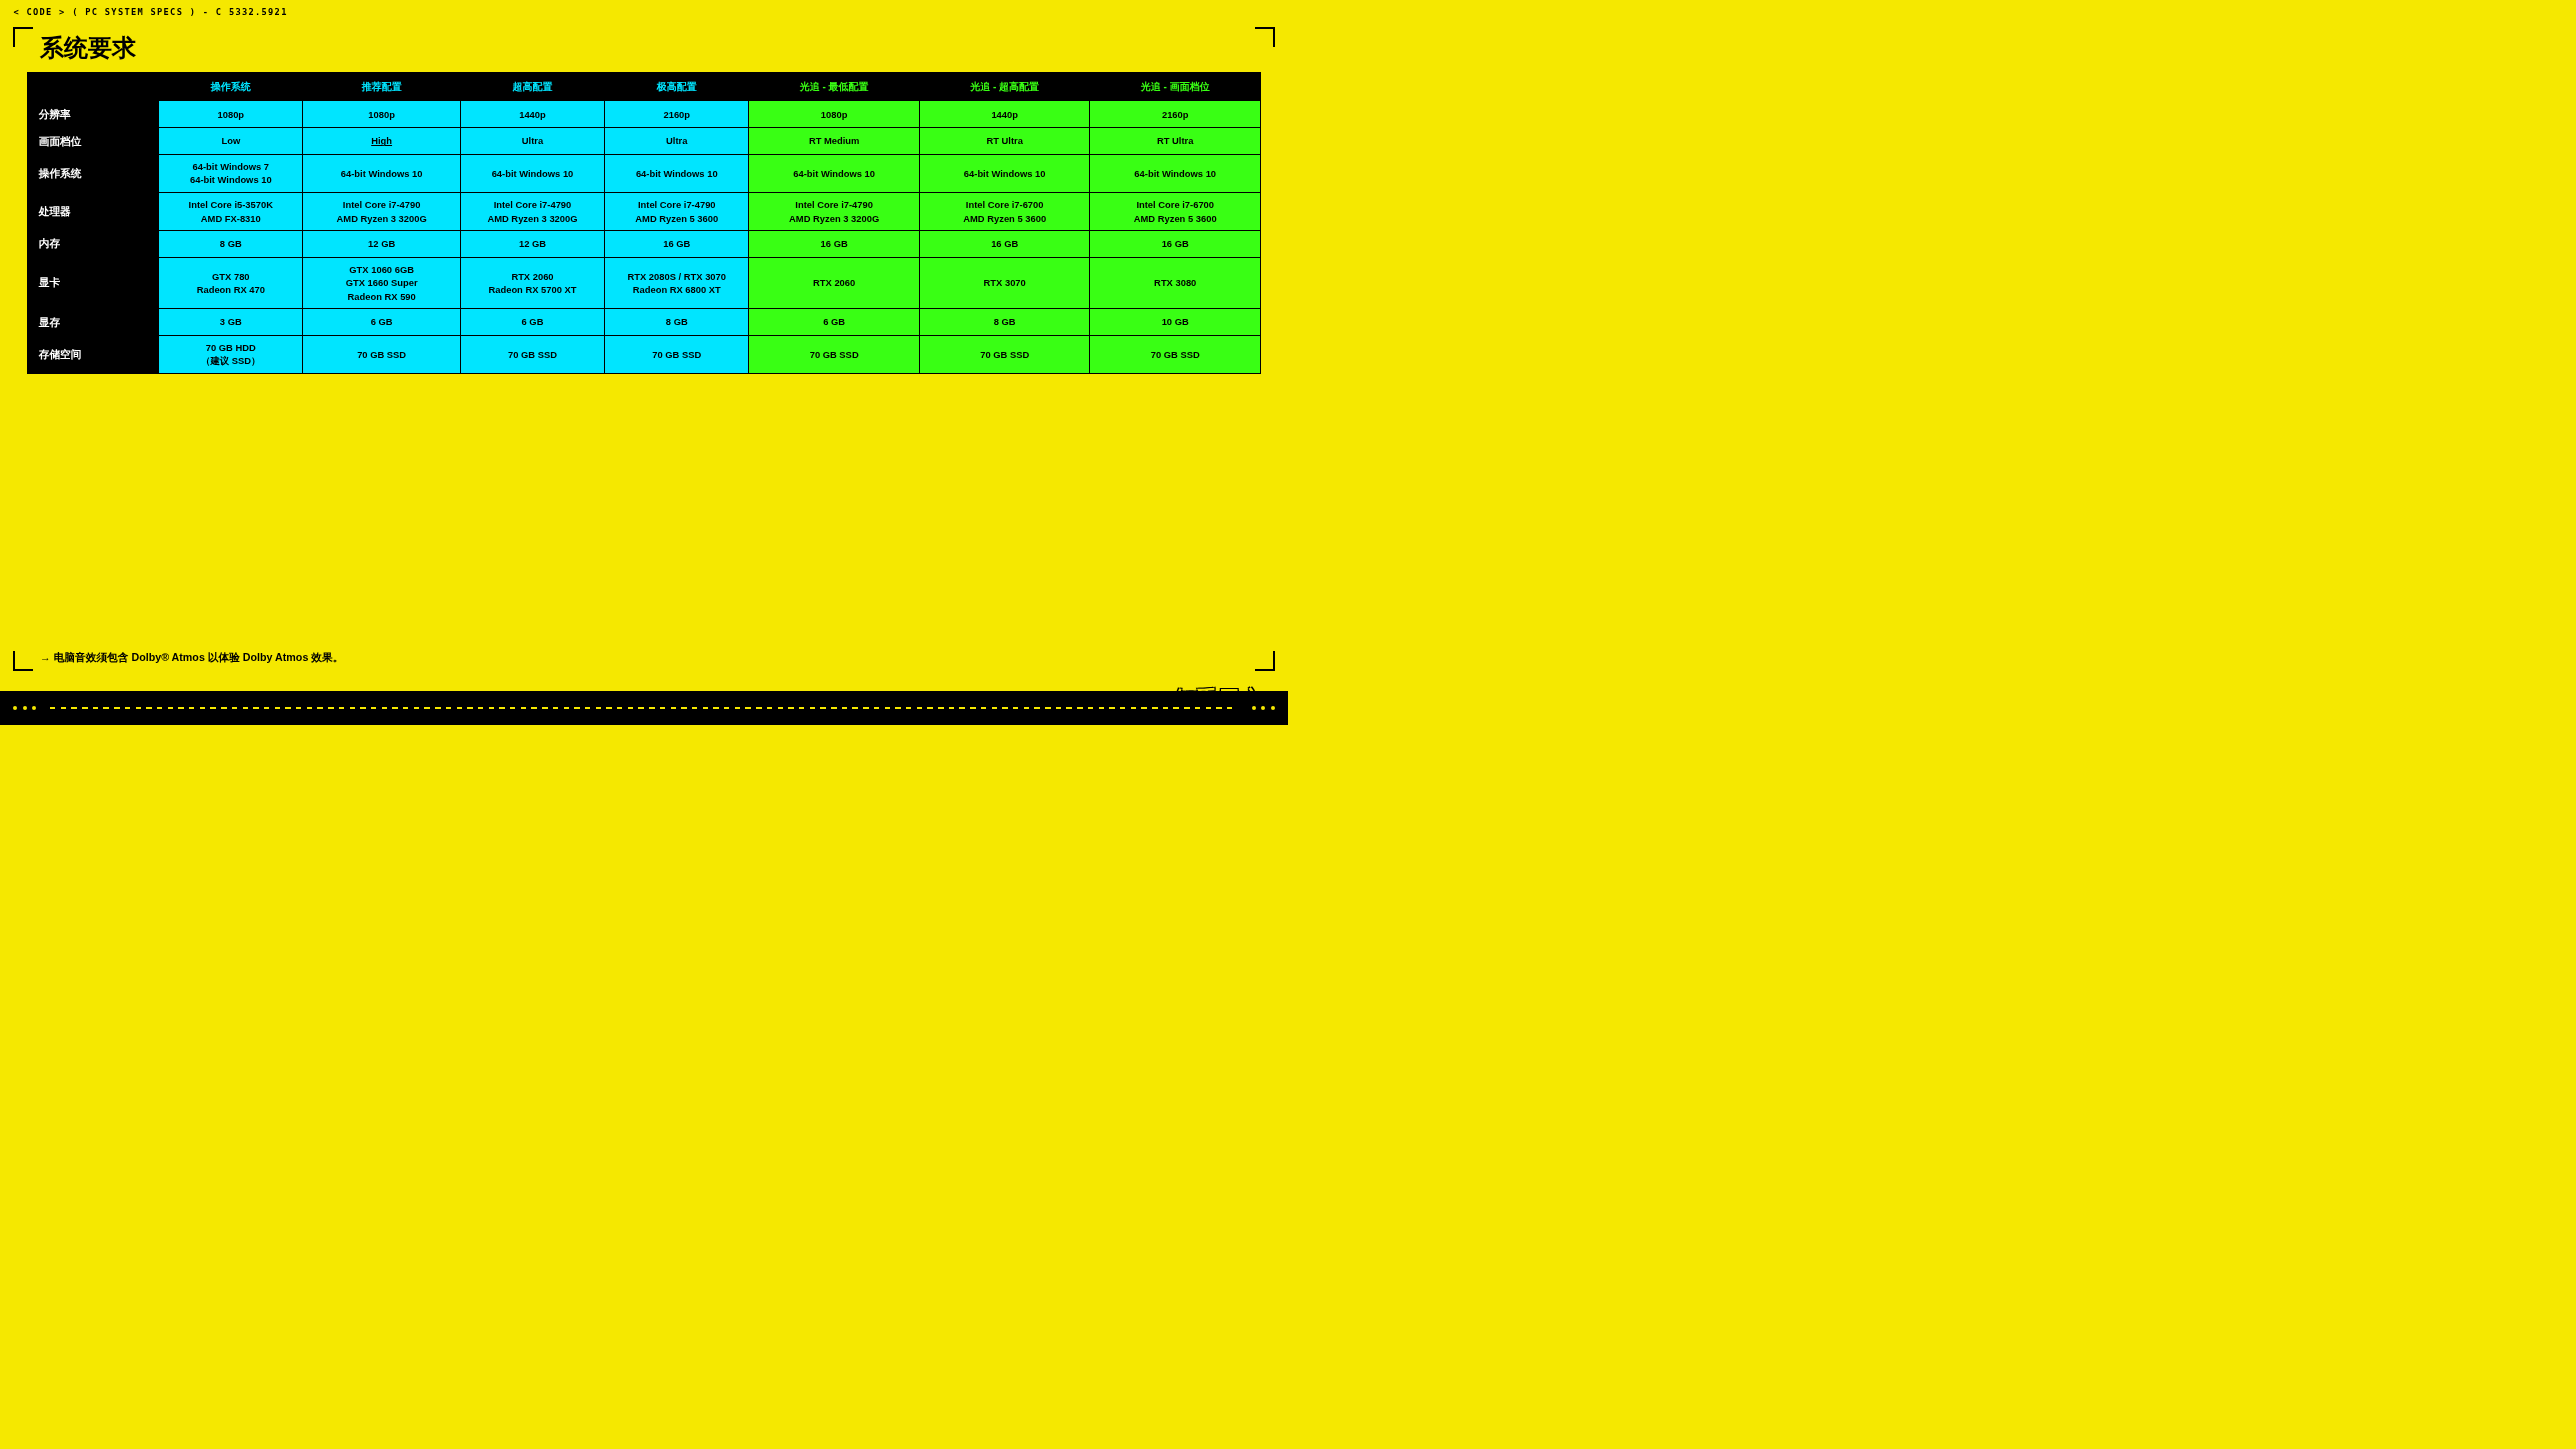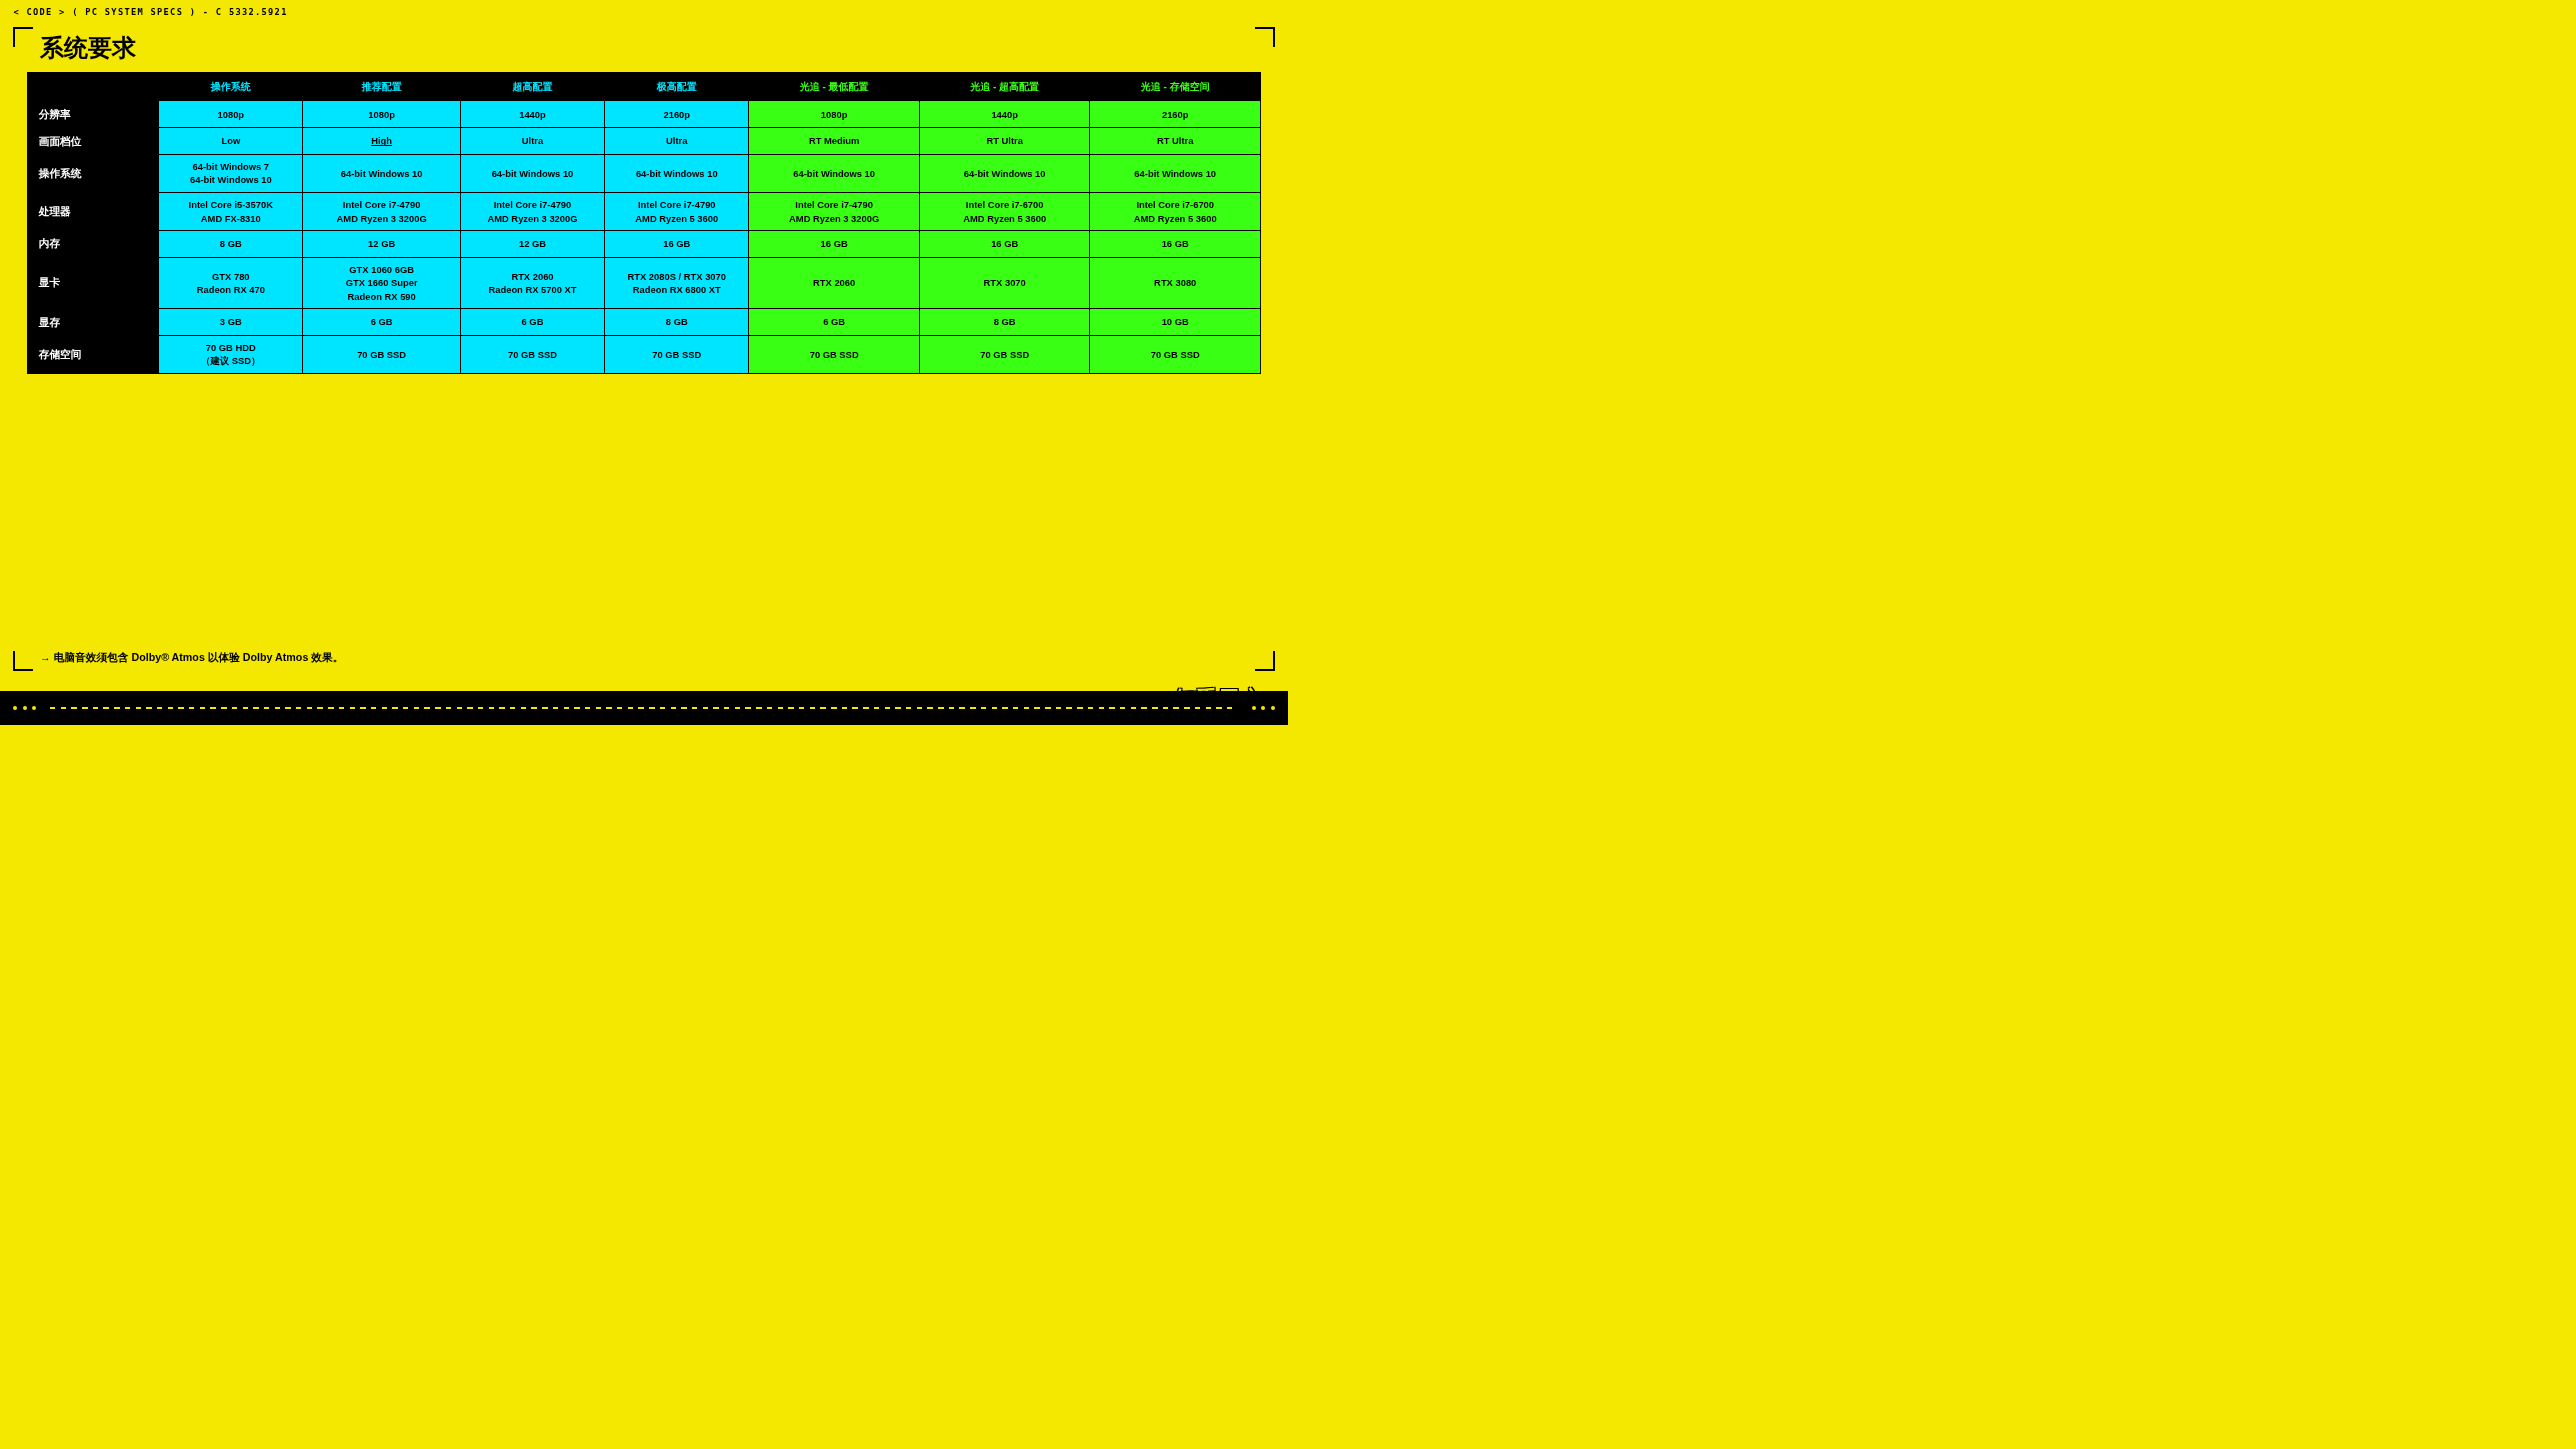--- a/index.html
+++ b/index.html
@@ -203,21 +203,21 @@
   <table>
     <thead>
       <tr>
         <th style="width:10%"></th>
         <th style="width:11%">操作系统</th>
         <th style="width:12%">推荐配置</th>
         <th style="width:11%">超高配置</th>
         <th style="width:11%">极高配置</th>
         <th class="green-header" style="width:13%">光追 - 最低配置</th>
         <th class="green-header" style="width:13%">光追 - 超高配置</th>
-        <th class="green-header" style="width:13%">光追 - 存储空间</th>
+        <th class="green-header" style="width:13%">光追 - 画面档位</th>
       </tr>
     </thead>
     <tbody id="table-body">
     <tr>
           <td class="row-label">分辨率</td>
           <td class="cyan" style="white-space: pre-line;">1080p</td>
           <td class="cyan" style="white-space: pre-line;">1080p</td>
           <td class="cyan" style="white-space: pre-line;">1440p</td>
           <td class="cyan" style="white-space: pre-line;">2160p</td>
           <td class="green" style="white-space: pre-line;">1080p</td>

